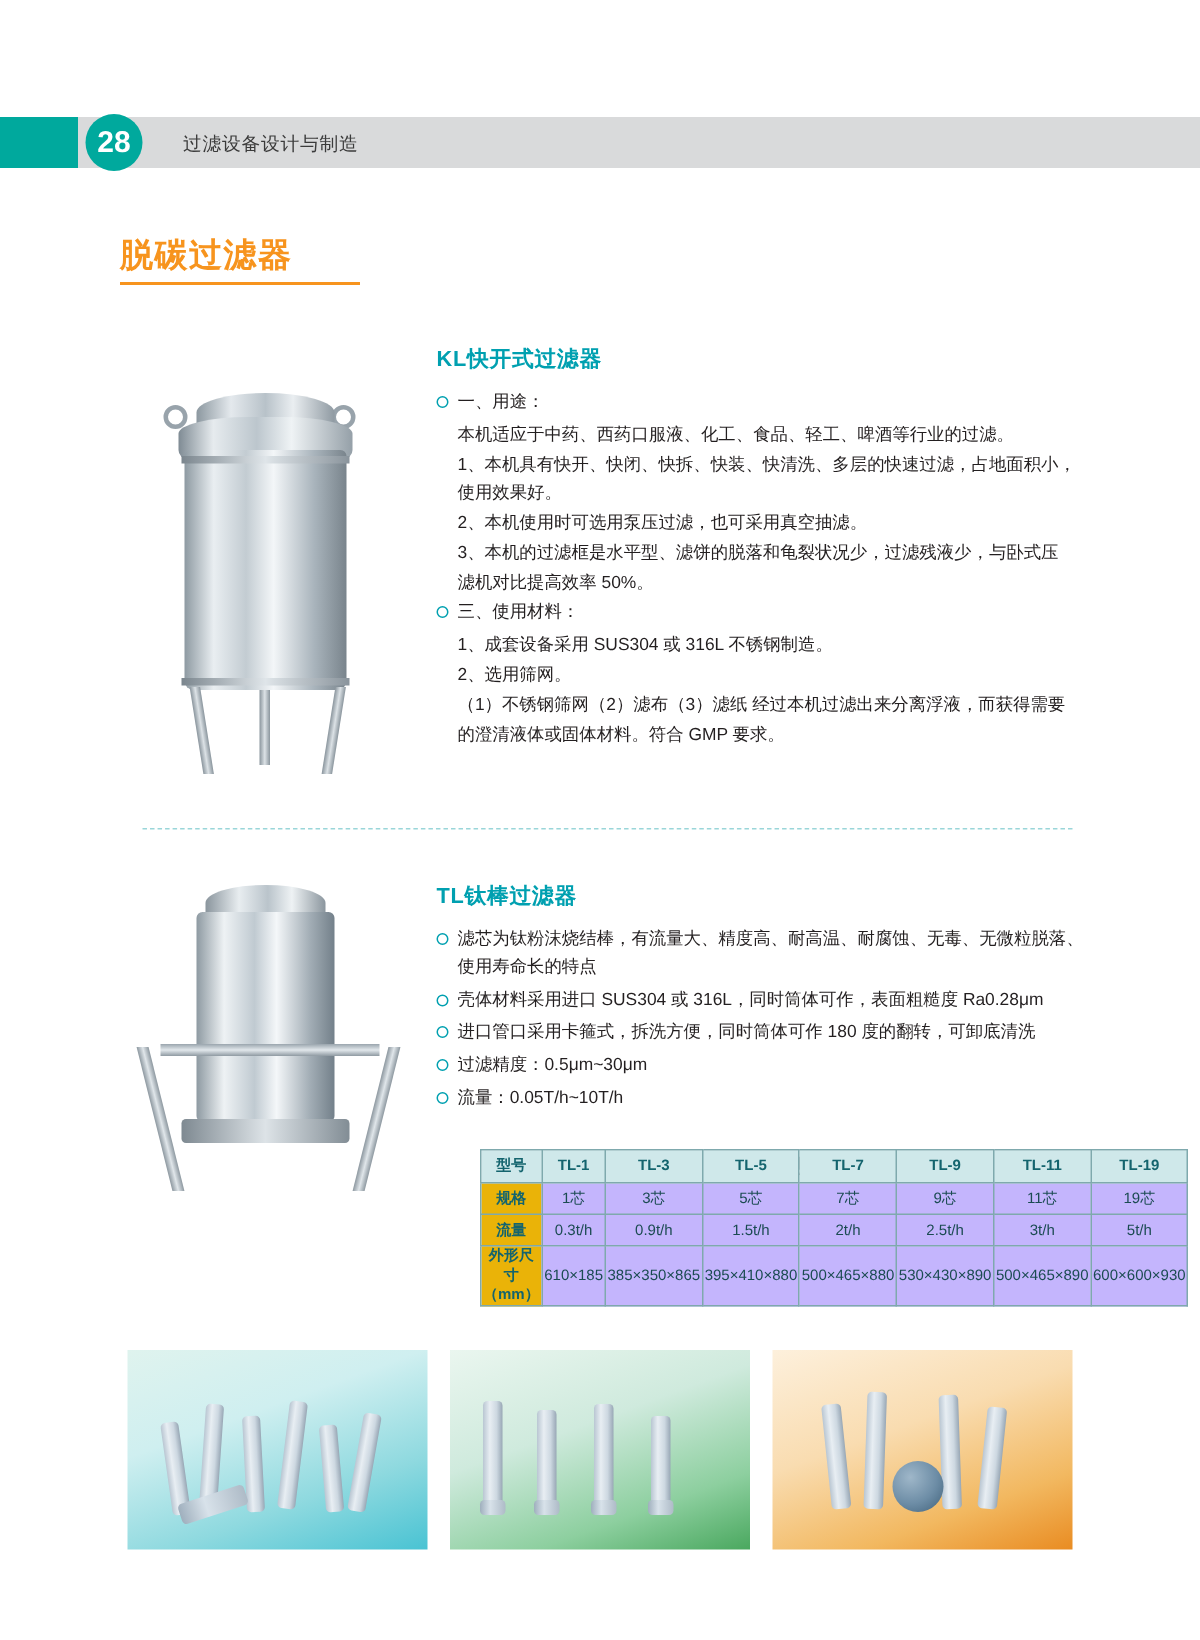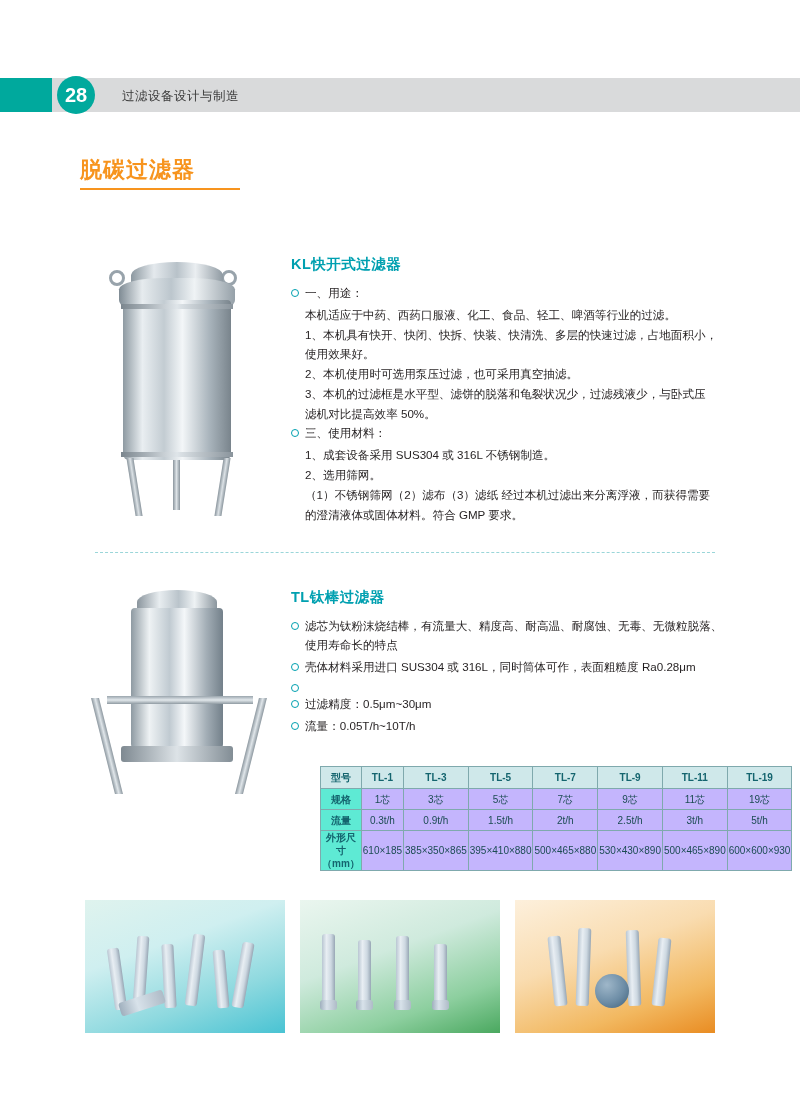--- a/index.html
+++ b/index.html
@@ -79,21 +79,20 @@
     top: 238px;
     left: 95px;
     width: 175px;
     height: 290px;
   }
   .sec1-text {
     position: absolute;
     top: 230px;
     left: 291px;
     width: 430px;
-    margin-top: 25px;
   }
   .sec-heading {
     font-size: 14.5px;
     font-weight: bold;
     color: #00a0b0;
     margin-bottom: 10px;
     letter-spacing: 0.5px;
   }
   .bullet-row {
     display: flex;
@@ -173,21 +172,21 @@
     color: #1b4b52;
     line-height: 1.3;
   }
   table.spec thead th {
     background: #cfe8ea;
     font-weight: bold;
     color: #14646e;
     height: 22px;
   }
   table.spec td.rowhdr {
-    background: #5eead4;
+    background: #eab308;
     font-weight: bold;
     color: #14646e;
     width: 56px;
   }
   table.spec tbody td { height: 21px; background: #c4b5fd; }
   table.spec tbody tr.tall td { height: 34px; }
 
   
   .photo-strip { position: absolute; top: 900px; left: 85px; width: 630px; height: 133px; }
   .photo {
@@ -332,20 +331,21 @@
   <div class="bullet-row">
     <div class="bullet-dot"></div>
     <div class="bullet-text">滤芯为钛粉沫烧结棒，有流量大、精度高、耐高温、耐腐蚀、无毒、无微粒脱落、使用寿命长的特点</div>
   </div>
   <div class="bullet-row">
     <div class="bullet-dot"></div>
     <div class="bullet-text">壳体材料采用进口 SUS304 或 316L，同时筒体可作，表面粗糙度 Ra0.28μm</div>
   </div>
   <div class="bullet-row">
     <div class="bullet-dot"></div>
+    <div class="bullet-text">进口管口采用卡箍式，拆洗方便，同时筒体可作 180 度的翻转，可卸底清洗</div>
   </div>
   <div class="bullet-row">
     <div class="bullet-dot"></div>
     <div class="bullet-text">过滤精度：0.5μm~30μm</div>
   </div>
   <div class="bullet-row">
     <div class="bullet-dot"></div>
     <div class="bullet-text">流量：0.05T/h~10T/h</div>
   </div>
 </div>

